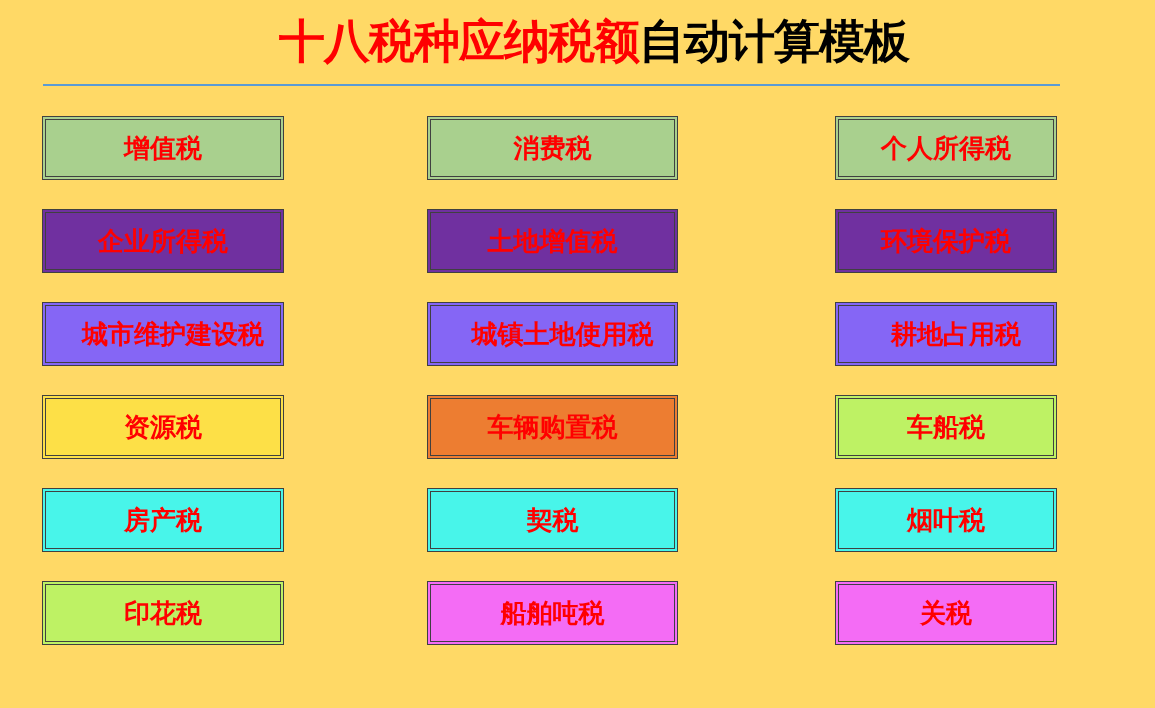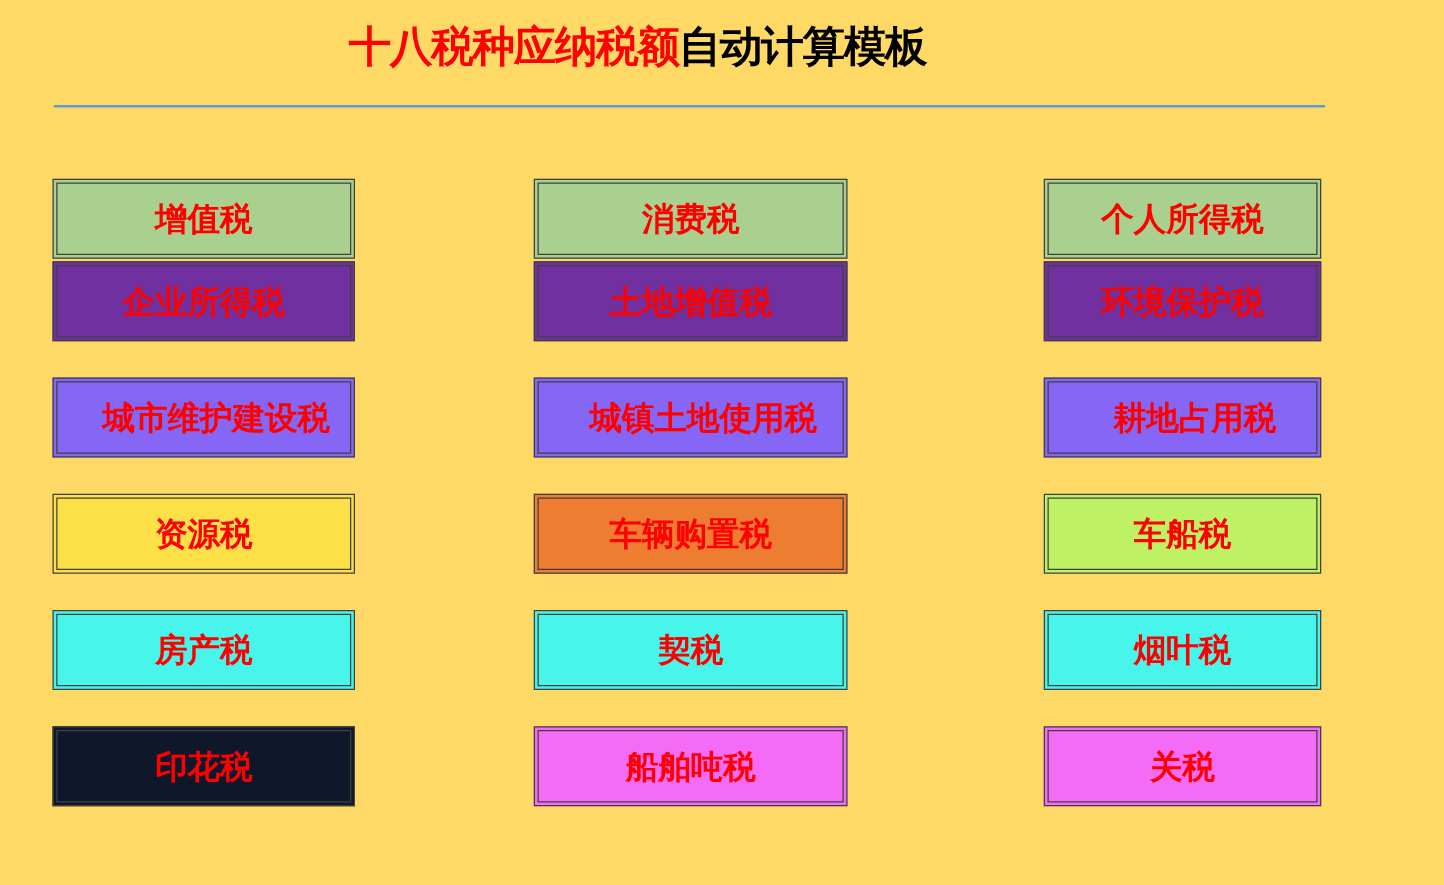--- a/index.html
+++ b/index.html
@@ -13,25 +13,24 @@
       position: relative;
       overflow: hidden;
       font-family: "DejaVu Sans", "Liberation Sans", sans-serif;
     }
     .title {
       position: absolute;
       left: 279px;
       top: 16px;
       height: 50px;
       line-height: 50px;
-      font-size: 34px;
+      font-size: 46px;
       font-weight: bold;
       white-space: nowrap;
       letter-spacing: -1px;
-      font-family: Liberation Mono, monospace;
     }
     .title .red { color: #FF0000; }
     .title .black { color: #000000; }
     .divider {
       position: absolute;
       left: 43px;
       top: 84px;
       width: 1017px;
       height: 2px;
       background: #5B9BD5;
@@ -46,21 +45,21 @@
       justify-content: center;
       font-size: 26px;
       font-weight: bold;
       color: #FF0000;
       cursor: pointer;
       white-space: nowrap;
     }
     .col-1 { left: 42px; width: 242px; }
     .col-2 { left: 427px; width: 251px; }
     .col-3 { left: 835px; width: 222px; }
-    .row-1 { top: 116px; margin-top: 27px; }
+    .row-1 { top: 116px; }
     .row-2 { top: 209px; }
     .row-3 { top: 302px; padding-left: 20px; }
     .row-4 { top: 395px; }
     .row-5 { top: 488px; font-family: Liberation Serif, serif; }
     .row-6 { top: 581px; }
   </style>
 </head>
 <body>
 
 <div class="title">
@@ -82,15 +81,15 @@
 <div class="btn col-3 row-3" style="background:#8566F5">耕地占用税</div>
 
 <div class="btn col-1 row-4" style="background:#fde047">资源税</div>
 <div class="btn col-2 row-4" style="background:#ED7D31">车辆购置税</div>
 <div class="btn col-3 row-4" style="background:#bef264">车船税</div>
 
 <div class="btn col-1 row-5" style="background:#48F5EA">房产税</div>
 <div class="btn col-2 row-5" style="background:#48F5EA">契税</div>
 <div class="btn col-3 row-5" style="background:#48F5EA">烟叶税</div>
 
-<div class="btn col-1 row-6" style="background:#0f172a">印花税</div>
+<div class="btn col-1 row-6" style="background:#bef264">印花税</div>
 <div class="btn col-2 row-6" style="background:#F46CF5">船舶吨税</div>
 <div class="btn col-3 row-6" style="background:#F46CF5">关税</div>
 
 </body></html>

